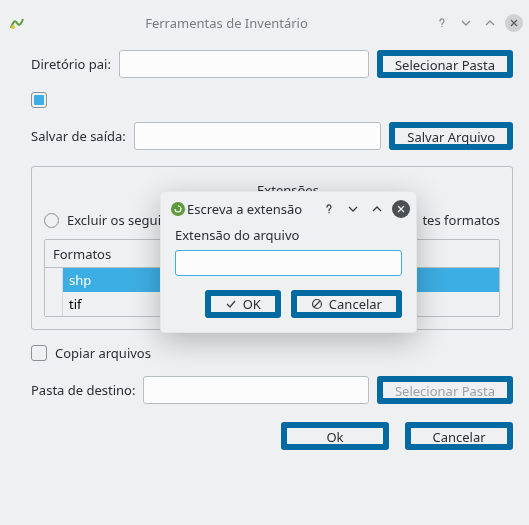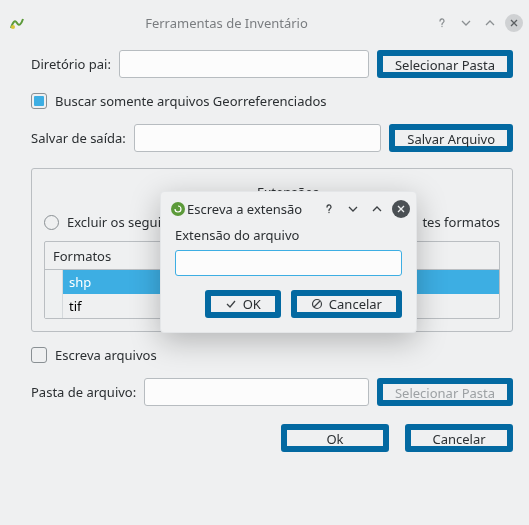--- a/index.html
+++ b/index.html
@@ -95,21 +95,20 @@
 <div class="content">
 
   <div class="row">
     <span class="label">Diretório pai:</span>
     <input class="field" value="" style="">
     <button class="btn primary">Selecionar Pasta</button>
   </div>
 
   <div class="chkrow">
     <span class="chk checked"></span>
-    <span>Buscar somente arquivos Georreferenciados</span>
   </div>
 
   <div class="row">
     <span class="label">Salvar de saída:</span>
     <input class="field" value="" style="">
     <button class="btn">Salvar Arquivo</button>
   </div>
 
   <div class="group">
     <div class="group-head">
@@ -139,25 +138,25 @@
         <div class="trow">
           <div class="handle"></div>
           <div class="cell">tif</div>
         </div>
       </div>
     </div>
   </div>
 
   <div class="chkrow">
     <span class="chk"></span>
-    <span>Escreva arquivos</span>
+    <span>Copiar arquivos</span>
   </div>
 
   <div class="row">
-    <span class="label">Pasta de arquivo:</span>
+    <span class="label">Pasta de destino:</span>
     <input class="field" disabled="" value="" style="">
     <button class="btn primary" disabled="">Selecionar Pasta</button>
   </div>
 
   <div class="bottombar">
     <button class="btn">Ok</button>
     <button class="btn">Cancelar</button>
   </div>
 </div>
 

